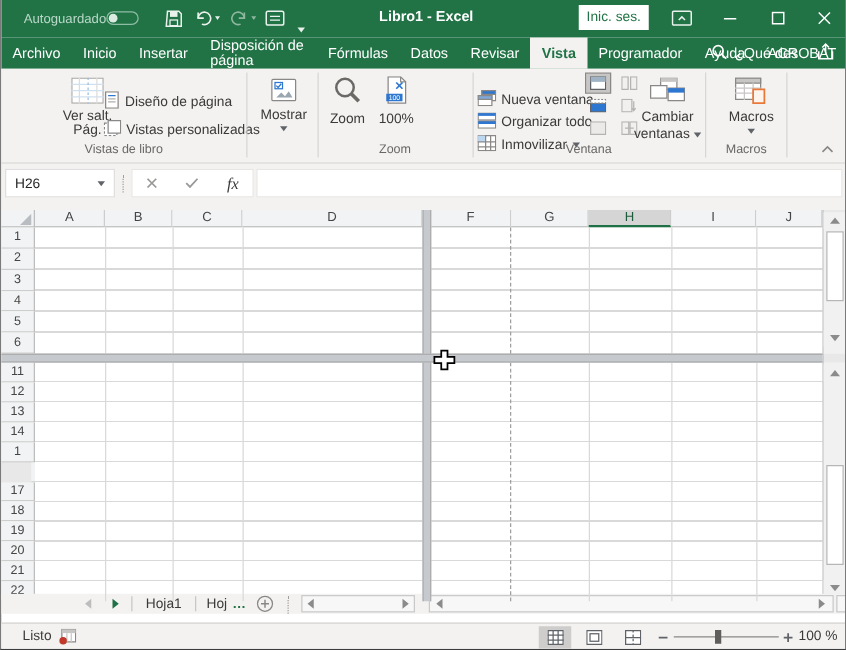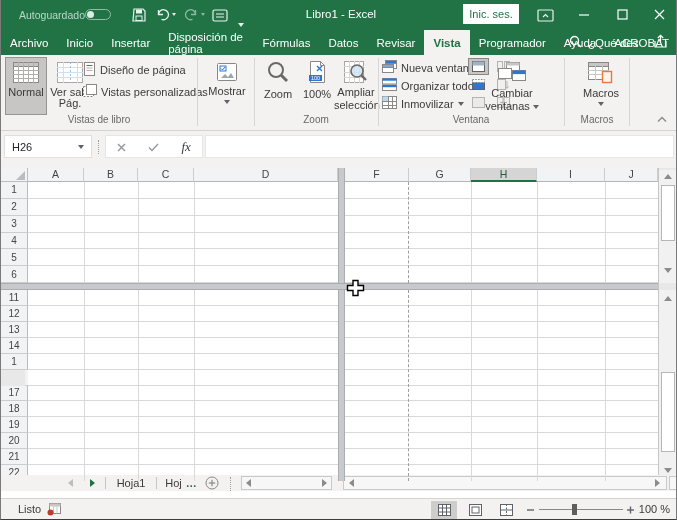--- a/index.html
+++ b/index.html
@@ -6,41 +6,41 @@
   body { background:#444; font-family:"Liberation Sans", sans-serif; }
   #app { position:relative; width:677px; height:520px; background:#fff; overflow:hidden;
          border-left:1px solid #7a7a7a; border-right:1px solid #7a7a7a; border-bottom:1px solid #3c3c3c; }
   .abs { position:absolute; }
 
   
   #titlebar { position:absolute; left:0; top:0; width:677px; height:30px; background:#217346; color:#fff; }
   #autosave-label { color:#b9d8c8; font-size:10.5px; }
   #autosave-toggle { width:26px; height:11px; border:1px solid #8fbca4; border-radius:6px; position:relative; }
   #autosave-toggle .knob { position:absolute; left:1px; top:1px; width:7px; height:7px; border-radius:50%; background:#dcebe2; }
-  #win-title { position:absolute; left:270px; top:8px; width:140px; text-align:center; font-size:11.5px; color:#fff; }
+  #win-title { position:absolute; left:270px; top:8px; width:140px; text-align:center; font-size:11.5px; color:#fff;font-weight:bold; }
   #signin-btn { position:absolute; left:462px; top:4px; width:56px; height:20px; background:#fff; color:#217346;
                 font-size:11px; text-align:center; line-height:20px; }
   .winctl { position:absolute; top:0; width:34px; height:28px; display:flex; align-items:center; justify-content:center; }
   .caret { width:0; height:0; border-left:3px solid transparent; border-right:3px solid transparent; border-top:4px solid #5f6368; display:inline-block; }
   .caret.w { border-top-color:#e7f0ea; border-left-width:3px; border-right-width:3px; }
   .caret.dim { border-top-color:#8fb7a0; }
 
   
   #tabrow { position:absolute; left:0; top:30px; width:677px; height:25px; background:#217346; display:flex; align-items:stretch; }
   .rtab { color:#fff; font-size:11.5px; padding:0 9px; display:flex; align-items:center; cursor:default; }
   .rtab.active { background:#f3f2f1; color:#217346; font-weight:bold; }
   #tellme { position:absolute; left:568px; top:30px; height:25px; display:flex; align-items:center; gap:6px; color:#fff; font-size:11.5px; }
 
   
   #ribbon { position:absolute; left:0; top:55px; width:677px; height:76px; background:#f3f2f1; border-bottom:1px solid #d5d3d1; }
   .gsep { position:absolute; top:3px; width:1px; height:68px; background:#d8d6d4; }
   .glabel { position:absolute; top:59px; font-size:10px; color:#696766; text-align:center; }
   .bigbtn { position:absolute; top:3px; text-align:center; font-size:11px; color:#3b3a39; }
   .bigbtn .blab { margin-top:2px; line-height:11px; }
-  .smallrow { position:absolute; display:flex; align-items:center; gap:4px; font-size:11px; color:#3b3a39; height:15px; }
+  .smallrow { position:absolute; display:flex; align-items:center; gap:4px; font-size:11px; color:#3b3a39; height:15px;margin-top:12px; }
   .selbtn { background:#c8c6c4; outline:1px solid #979593; }
   .sqbtn { position:absolute; width:19px; height:15px; display:flex; align-items:center; justify-content:center; }
   .sqbtn.pressed { background:#c8c6c4; outline:1px solid #8a8886; }
   #ribbon-collapse { position:absolute; left:652px; top:57px; width:18px; height:14px; display:flex; align-items:center; justify-content:center; }
 
   
   #formulabar { position:absolute; left:0; top:131px; width:677px; height:37px; background:#f3f2f1; }
   #namebox { position:absolute; left:3px; top:4px; width:88px; height:23px; background:#fff; border:1px solid #e1dfdd; font-size:11px; color:#242424; display:flex; align-items:center; padding-left:7px; }
   #namebox .caret { position:absolute; right:7px; }
   .dotsep { width:1px; height:14px; border-left:1px dotted #a19f9d; }
@@ -181,28 +181,20 @@
   <div class="abs" style="left:652px;top:34px;">
     <svg width="15" height="15" viewBox="0 0 15 15">
         <path d="M2 7 v6 h11 v-6" fill="none" stroke="#fff" stroke-width="1.2"></path>
         <line x1="7.5" y1="9" x2="7.5" y2="1.5" stroke="#fff" stroke-width="1.2"></line>
         <path d="M4.8 4 L7.5 1.3 L10.2 4" fill="none" stroke="#fff" stroke-width="1.2"></path>
       </svg>
   </div>
 
   <div id="ribbon">
 
-    <div class="bigbtn selbtn" style="left:5px;width:40px;height:56px;">
-      <div style="margin-top:4px;"><svg width="26" height="21" viewBox="0 0 26 21">
-            <rect x="0.5" y="0.5" width="25" height="20" fill="#fff" stroke="#8a8886"></rect>
-            <rect x="0.5" y="0.5" width="25" height="4" fill="#c8c6c4" stroke="#8a8886"></rect>
-            <path d="M5.5 0 v21 M10.5 0 v21 M15.5 0 v21 M20.5 0 v21 M0 8.5 h26 M0 12.5 h26 M0 16.5 h26" stroke="#b0aeac" stroke-width="1" fill="none"></path>
-          </svg></div>
-      <div class="blab">Normal</div>
-    </div>
     <div class="bigbtn" style="left:47px;width:44px;height:56px;">
       <div style="margin-top:4px;"><svg width="26" height="21" viewBox="0 0 26 21">
             <rect x="0.5" y="0.5" width="25" height="20" fill="#fff" stroke="#a8a6a4"></rect>
             <path d="M0 5.5 h26 M0 10.5 h26 M0 15.5 h26" stroke="#cfe1f1" stroke-width="1"></path>
             <path d="M13.5 0 v21" stroke="#9bbfdf" stroke-dasharray="2 2"></path>
             <path d="M6.5 0 v21 M20.5 0 v21" stroke="#dcdcdc"></path>
           </svg></div>
       <div class="blab" style="width:44px;">Ver salt. Pág.</div>
     </div>
     <div class="smallrow" style="left:82px;top:7px;">
@@ -248,30 +240,20 @@
     <div class="bigbtn" style="left:298px;width:36px;height:56px;">
       <div style="margin-top:3px;"><svg width="22" height="24" viewBox="0 0 22 24">
             <path d="M4.5 0.5 h10 l4 4 v17 h-14 z" fill="#fff" stroke="#8a8886"></path>
             <path d="M14.5 0.5 v4 h4" fill="none" stroke="#8a8886"></path>
             <path d="M11 5 l5 5 M16 5 l-5 5" stroke="#2e77d0" stroke-width="1.4"></path>
             <rect x="3" y="14" width="13" height="6" fill="#2e77d0"></rect>
             <text x="9.5" y="18.8" font-size="5.5" fill="#fff" text-anchor="middle" font-family="Liberation Sans, sans-serif">100</text>
           </svg></div>
       <div class="blab">100%</div>
     </div>
-    <div class="bigbtn" style="left:333px;width:44px;height:68px;">
-      <div style="margin-top:3px;"><svg width="24" height="22" viewBox="0 0 24 22">
-            <rect x="0.5" y="0.5" width="19" height="21" fill="#fff" stroke="#a8a6a4"></rect>
-            <path d="M5.5 0 v22 M10.5 0 v22 M15.5 0 v22 M0 5.5 h20 M0 11.5 h20 M0 16.5 h20" stroke="#d8d6d4"></path>
-            <circle cx="13" cy="10" r="6" fill="#cfe4f5" fill-opacity="0.85" stroke="#6b6966" stroke-width="1.6"></circle>
-            <line x1="17.4" y1="14.4" x2="22" y2="19" stroke="#6b6966" stroke-width="2.4"></line>
-          </svg></div>
-      <div class="blab">Ampliar</div>
-      <div class="blab">selección</div>
-    </div>
     <div class="glabel" style="left:253px;width:124px;">Zoom</div>
     <div class="gsep" style="left:377px;"></div>
 
     <div class="smallrow" style="left:381px;top:5px;">
       <span><svg width="15" height="13" viewBox="0 0 15 13">
             <rect x="3.5" y="0.5" width="11" height="8" fill="#fff" stroke="#8a8886"></rect>
             <rect x="3.5" y="0.5" width="11" height="3" fill="#2e77d0" stroke="#8a8886"></rect>
             <rect x="0.5" y="4.5" width="11" height="8" fill="#fff" stroke="#8a8886"></rect>
             <rect x="0.5" y="4.5" width="11" height="3" fill="#7fa8d9" stroke="#8a8886"></rect>
           </svg></span>
@@ -327,21 +309,21 @@
         </svg>
       </div>
     <div class="sqbtn" style="left:493px;top:40px;">
         <svg width="13" height="11" viewBox="0 0 13 11">
           <rect x="0.5" y="0.5" width="5.5" height="10" fill="#f2f0ee" stroke="#b5b3b1"></rect>
           <rect x="7" y="0.5" width="5.5" height="10" fill="#f2f0ee" stroke="#b5b3b1"></rect>
           <line x1="3" y1="5.5" x2="10" y2="5.5" stroke="#b5b3b1"></line>
         </svg>
       </div>
 
-    <div class="bigbtn" style="left:490px;width:42px;height:62px;">
+    <div class="bigbtn" style="left:512px;width:42px;height:62px;">
       <div style="margin-top:4px;"><svg width="28" height="22" viewBox="0 0 28 22">
             <rect x="8.5" y="0.5" width="13" height="9" fill="#fff" stroke="#8a8886"></rect>
             <rect x="8.5" y="0.5" width="13" height="3" fill="#c8c6c4"></rect>
             <rect x="0.5" y="6.5" width="13" height="10" fill="#fff" stroke="#8a8886"></rect>
             <rect x="14.5" y="8.5" width="13" height="10" fill="#fff" stroke="#8a8886"></rect>
             <rect x="14.5" y="8.5" width="13" height="3.6" fill="#2e77d0"></rect>
           </svg></div>
       <div class="blab">Cambiar</div>
       <div class="blab" style="display:flex;align-items:center;justify-content:center;gap:3px;">
         <span>ventanas</span>

